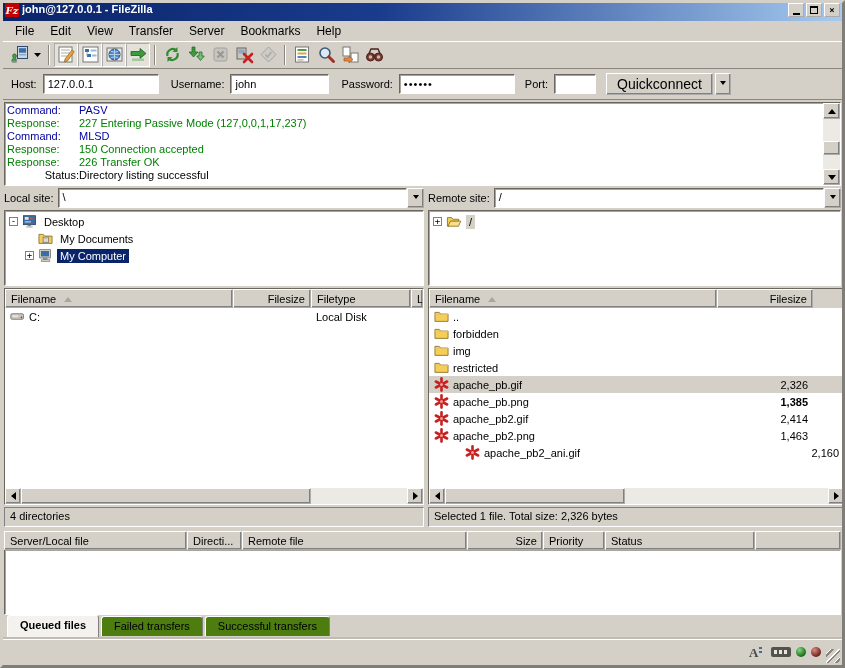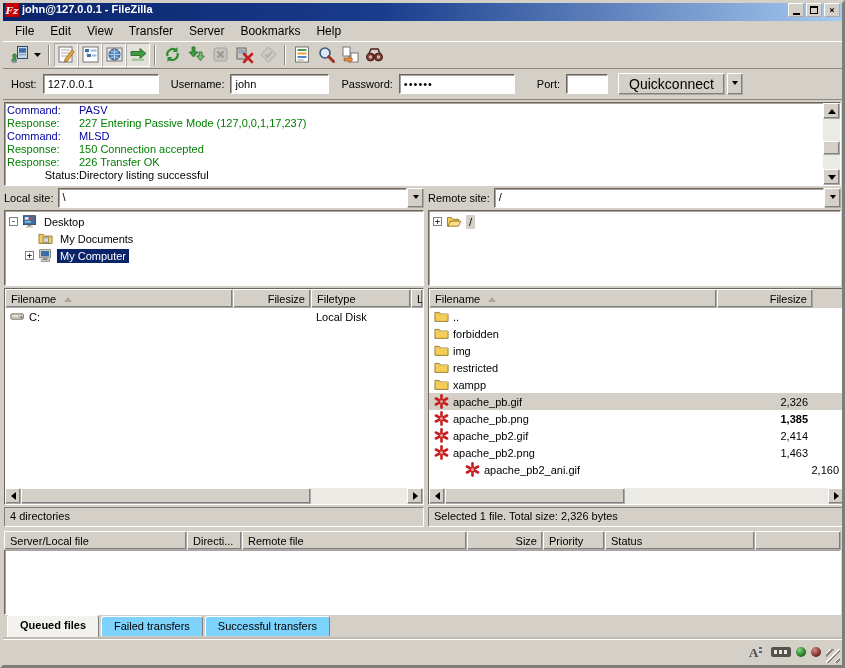--- a/index.html
+++ b/index.html
@@ -119,21 +119,21 @@
   .lcell { padding:0 5px; overflow:hidden; display:flex; align-items:center; }
   .lcell.right { justify-content:flex-end; }
   .list-status { height:20px; flex:0 0 20px; margin-top:2px; background:#D4D0C8;
     border:1px solid; border-color:#808080 #fff #fff #808080; padding:2px 5px; white-space:nowrap; overflow:hidden;}
 
   
   .queue-wrap { height:84px; flex:0 0 84px; display:flex; flex-direction:column; margin:4px 1px 0 1px; }
   .queue-body { flex:1; background:#fff; border:1px solid; border-color:#6b675f #fff #fff #6b675f;
     box-shadow:inset 1px 1px 0 #a9a59c; border-top:none; }
   .tabs { height:23px; flex:0 0 23px; display:flex; padding-left:4px; align-items:flex-start; margin-top:1px; }
-  .tab { height:20px; padding:3px 12px 0 12px; background:#7dd3fc; border:1px solid #808080;
+  .tab { height:20px; padding:3px 12px 0 12px; background:#4d7c0f; border:1px solid #808080;
     border-bottom:none; border-top-color:#fff; border-left-color:#fff; border-radius:3px 3px 0 0; margin-right:2px; }
   .tab.active { background:#F4F2EE; font-weight:bold; height:22px; position:relative; top:-1px; }
 
   
   .statusbar { height:26px; flex:0 0 26px; border-top:1px solid #fff; box-shadow:0 -2px 0 #c0bcb4;
     display:flex; align-items:center; justify-content:flex-end; gap:5px; padding:0 2px 2px 6px; }
   .sb-ind { width:20px; height:16px; display:flex; align-items:center; justify-content:center; }
   .queue-status { width:150px; height:18px; background:#D4D0C8; border:1px solid;
     border-color:#808080 #fff #fff #808080; padding:2px 4px; font-size:11px; }
   .led { width:10px; height:10px; border-radius:50%; }
@@ -284,21 +284,21 @@
       </span>
     </div>
 
   <div class="quickbar">
     <label>Host:</label>
     <input class="field f-host" value="127.0.0.1" style="">
     <label style="margin-left:6px">Username:</label>
     <input class="field f-user" value="john" style="">
     <label style="margin-left:6px">Password:</label>
     <input class="field f-pass" value="••••••" style="">
-    <label style="margin-left:16px">Port:</label>
+    <label style="margin-left:4px">Port:</label>
     <input class="field f-port" value="" style="">
     <button class="qc-btn" style="margin-left:4px">Quickconnect</button>
     <span class="qc-drop" style="margin-left:-4px">
         <span class="tri-down" style="margin-top:0"></span>
       </span>
   </div>
 
   <div class="log-wrap sunken">
     <div class="log-body">
         <div class="log-line command">
@@ -512,32 +512,20 @@
               </div>
               <div class="lrow">
                 <span class="lcell" style="width: 288px;">
                   <span class="ticon">
                     <svg width="15" height="15" viewBox="0 0 16 16">
                       <path d="M1 13.2 V3.6 h4.6 l1.5 1.8 H15 v7.8 z" fill="#F4CE57" stroke="#8B7022" stroke-width="0.9"></path>
                       <path d="M1 5.8 h14" stroke="#E6C26A" stroke-width="1"></path>
                     </svg>
                   </span>
                   <span>restricted</span>
-                </span>
-                <span class="lcell right" style="width: 96px;"></span>
-              </div>
-              <div class="lrow">
-                <span class="lcell" style="width: 288px;">
-                  <span class="ticon">
-                    <svg width="15" height="15" viewBox="0 0 16 16">
-                      <path d="M1 13.2 V3.6 h4.6 l1.5 1.8 H15 v7.8 z" fill="#F4CE57" stroke="#8B7022" stroke-width="0.9"></path>
-                      <path d="M1 5.8 h14" stroke="#E6C26A" stroke-width="1"></path>
-                    </svg>
-                  </span>
-                  <span>xampp</span>
                 </span>
                 <span class="lcell right" style="width: 96px;"></span>
               </div>
               <div class="lrow selected">
                 <span class="lcell" style="width: 288px;">
                   <span class="ticon">
                     <svg width="15" height="15" viewBox="0 0 16 16">
                       <g stroke="#C82020" stroke-width="2.8" stroke-linecap="round">
                         <line x1="8" y1="1.5" x2="8" y2="14.5"></line>
                         <line x1="2" y1="4.8" x2="14" y2="11.2"></line>

